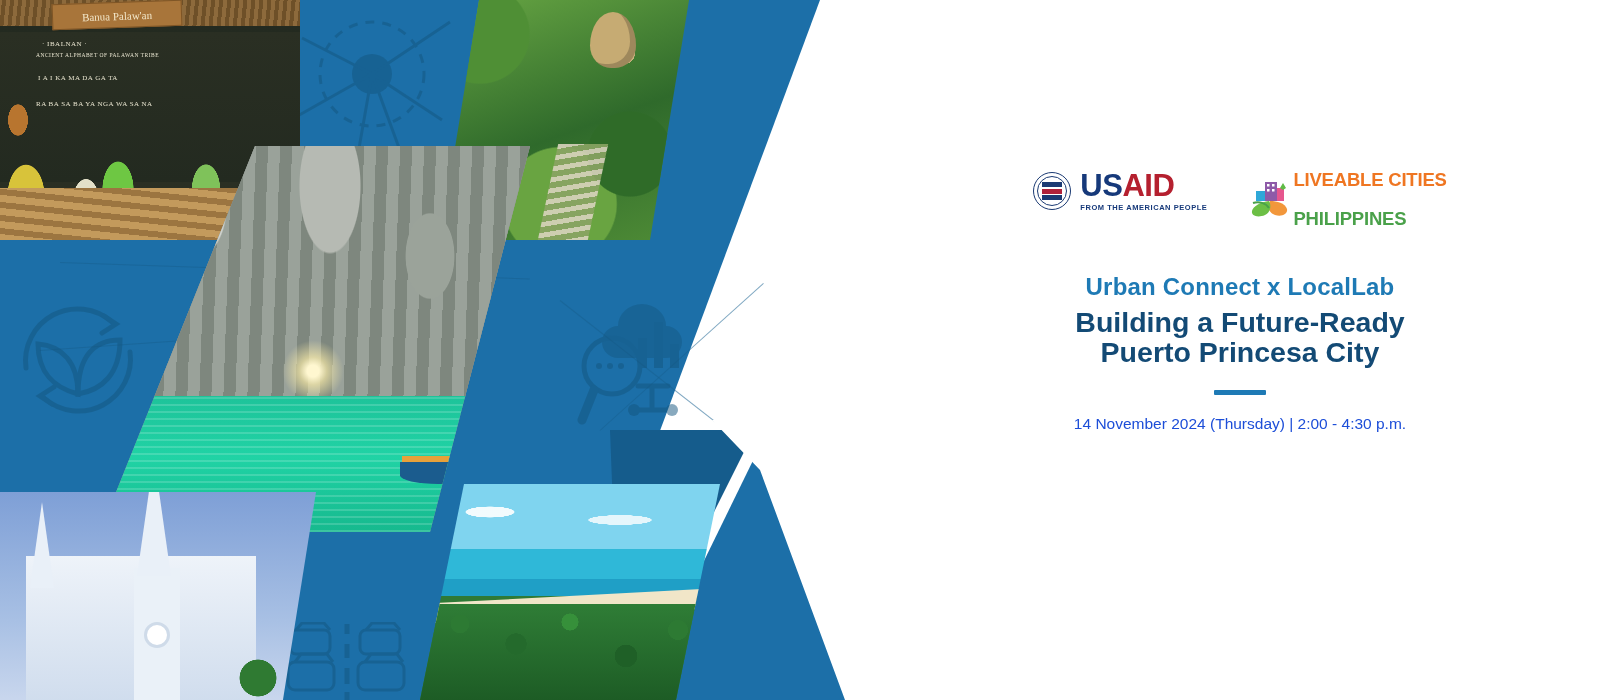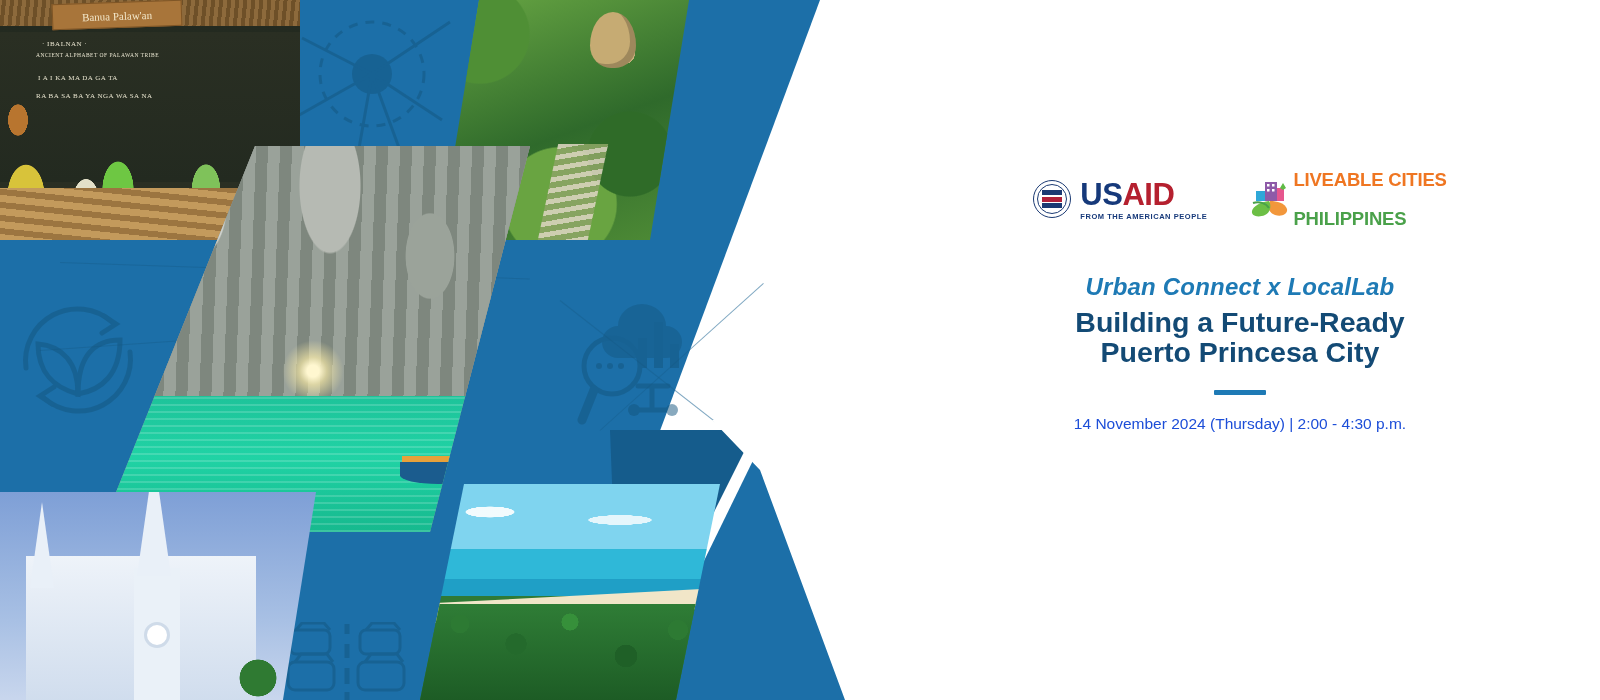--- a/index.html
+++ b/index.html
@@ -229,21 +229,21 @@
   
   .panel {
     position: absolute; left: 880px; top: 0;
     width: 720px; height: 700px;
     display: flex; flex-direction: column;
     align-items: center; justify-content: flex-start;
     padding-top: 170px;
     background: #ffffff;
   }
   .logo-row {
-    display: flex; align-items: center; gap: 40px;
+    display: flex; align-items: flex-start; gap: 40px;
     margin-bottom: 44px;
   }
 
   
   .usaid { display: flex; align-items: center; gap: 9px; }
   .usaid-seal {
     width: 38px; height: 38px; border-radius: 50%;
     border: 1.5px solid #1b3a73; position: relative;
     background: #ffffff;
     display: flex; align-items: center; justify-content: center;
@@ -273,21 +273,21 @@
   
   .lcp { display: flex; align-items: center; }
   .lcp-mark { width: 46px; height: 40px; position: relative; }
   .lcp-text { line-height: 1.05; }
   .lcp-l1 { font-size: 18.5px; font-weight: 700; color: #ef7622; letter-spacing: -.2px; }
   .lcp-l2 { font-size: 18.5px; font-weight: 600; color: #4aa14a; letter-spacing: -.2px; margin-top: 20px; }
 
   
   .kicker {
     font-size: 24px; font-weight: 700; color: #1e7ab5;
-    letter-spacing: .2px; margin: 0 0 6px 0; text-align: left; font-style: italic;
+    letter-spacing: .2px; margin: 0 0 6px 0; text-align: left;
   }
   .headline {
     font-size: 28.5px; font-weight: 700; color: #134a75;
     line-height: 1.07; text-align: center; margin: 0;
     max-width: 430px;
   }
   .rule {
     width: 52px; height: 5px; background: #1e7ab5;
     margin: 22px 0 18px 0; border-radius: 1px;
   }
@@ -411,21 +411,21 @@
 
     <div class="blue-field dark-wedge"></div>
     <div class="blue-tri" style="left:636px; top:436px; width:258px; height:264px; background:#1C6FA8;"></div>
     <div class="white-notch"></div>
 
     <div class="tile tile-school">
       <div class="sign">Banua Palaw'an</div>
       <div class="chalk" style="left:52px; top:40px;">· IBALNAN ·</div>
       <div class="chalk" style="left:46px; top:52px; font-size:5.5px;">ANCIENT ALPHABET OF PALAWAN TRIBE</div>
       <div class="chalk" style="left:48px; top:74px;">I   A   I   KA  MA  DA  GA  TA</div>
-      <div class="chalk" style="left:46px; top:92px;">RA  BA  SA  BA  YA  NGA  WA  SA  NA</div>
+      <div class="chalk" style="left:46px; top:100px;">RA  BA  SA  BA  YA  NGA  WA  SA  NA</div>
     </div>
 
     <div class="tile tile-jungle">
       <div class="pod"></div>
       <div class="path"></div>
     </div>
 
     <div class="tile tile-cave">
       <div class="cave-rock"></div>
       <div class="cave-green"></div>

